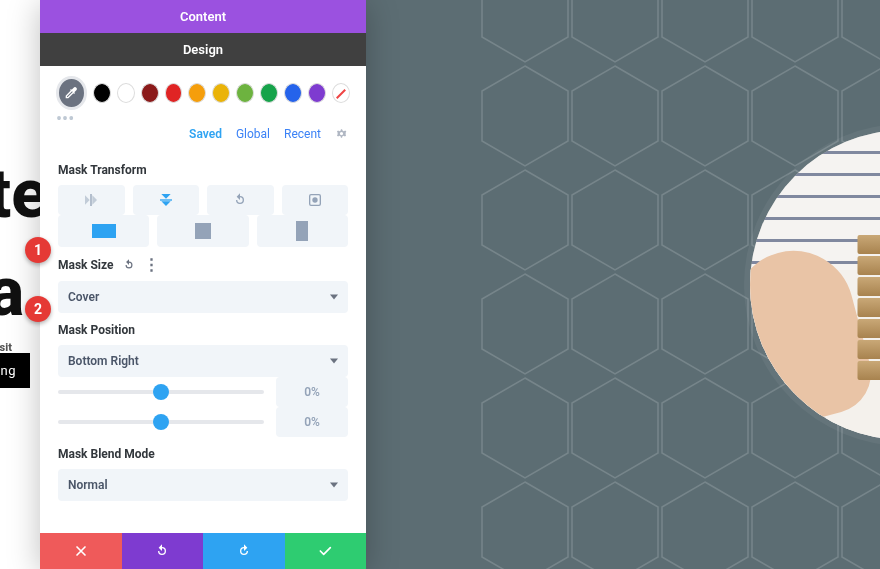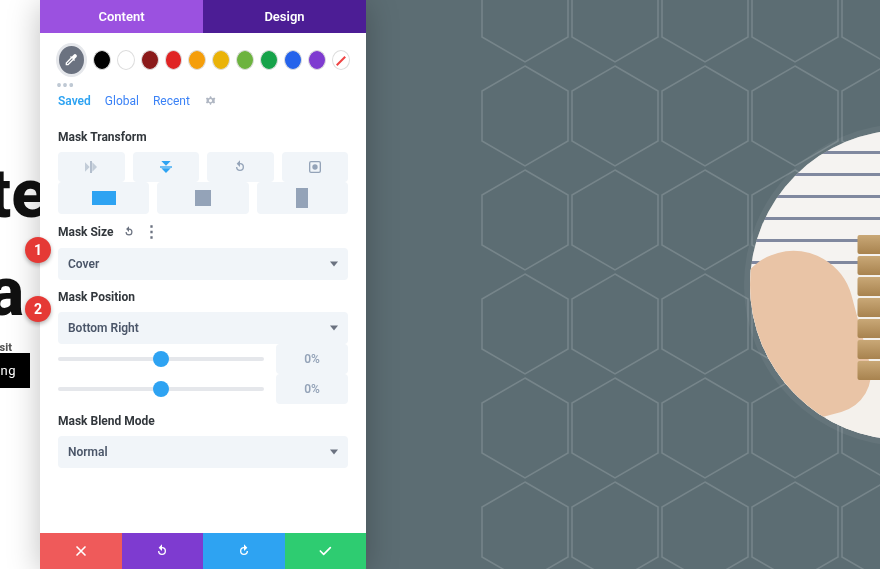--- a/index.html
+++ b/index.html
@@ -43,39 +43,39 @@
 
   
   .panel {
     position: absolute;
     left: 40px; top: 0;
     width: 326px; height: 569px;
     background: #fff;
     box-shadow: 0 4px 30px rgba(0,0,0,0.25);
     display: flex; flex-direction: column;
   }
-  .tabs { display:flex; background:#4c1d95; color:#fff; font-size:13px; font-weight:600; }
+  .tabs { display:flex; background:#404040; color:#fff; font-size:13px; font-weight:600;flex-direction:column; }
   .tab { flex:1; text-align:center; padding:9px 0; cursor:pointer; }
   .tab.active { background:#9b51e0; }
 
   .swatch-row { display:flex; gap:6px; padding:10px 16px 4px; align-items:center;}
   .swatch { width:20px; height:20px; border-radius:50%; cursor:pointer; border:1px solid #ddd;}
   .swatch.picker { width:34px; height:34px; background:#6b7280; border:3px solid #e5e7eb; display:flex; align-items:center; justify-content:center;}
   .swatch.picker svg { width:16px; height:16px; fill:#fff;}
   .swatch.black{background:#000;} .swatch.white{background:#fff;}
   .swatch.darkred{background:#8b1a1a;} .swatch.red{background:#e02424;}
   .swatch.orange{background:#f59e0b;} .swatch.yellow{background:#eab308;}
   .swatch.lime{background:#6db33f;} .swatch.green{background:#16a34a;}
   .swatch.blue{background:#2563eb;} .swatch.purple{background:#7e3bd0;}
   .swatch.slash{background:#fff; position:relative;}
   .swatch.slash::after{content:""; position:absolute; left:2px; right:2px; top:50%; height:2px; background:#ef4444; transform:rotate(-45deg);}
 
   .more-dots{ padding:0 16px; color:#bfc9d4; font-size:18px; line-height:.5; cursor:pointer;}
 
-  .presets-row{ display:flex; gap:14px; padding:4px 18px 10px; font-size:12px;}
+  .presets-row{ display:flex; gap:14px; justify-content:flex-end; padding:4px 18px 10px; font-size:12px;}
   .presets-row .saved{ color:#2ea3f2; font-weight:600;}
   .presets-row .muted{ color:#3b82f6;}
   .presets-row .gear{ color:#b0b7c3; cursor:pointer;}
 
   .scroll { flex:1; overflow-y:auto; padding:0 18px 14px; }
   .scroll::-webkit-scrollbar{width:6px;} .scroll::-webkit-scrollbar-thumb{background:#4a5568; border-radius:3px;}
 
   .label { font-size:12px; font-weight:700; color:#32373c; margin:10px 0 8px; display:flex; align-items:center; gap:8px;}
   .label .icn{ width:14px; height:14px; color:#6b7280; cursor:pointer; display:inline-flex; align-items:center; justify-content:center;}
   .label .vdots{ font-size:16px; color:#6b7280; cursor:pointer; line-height:1;}

